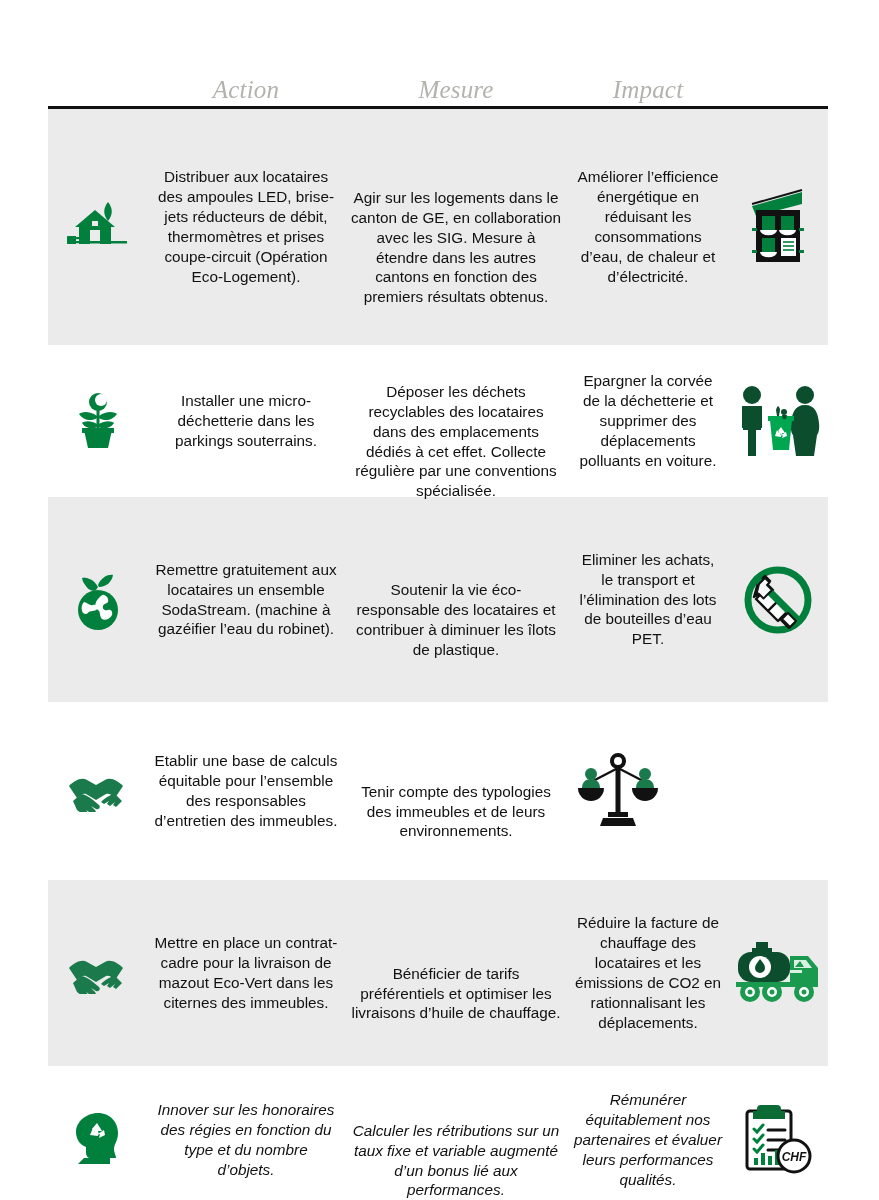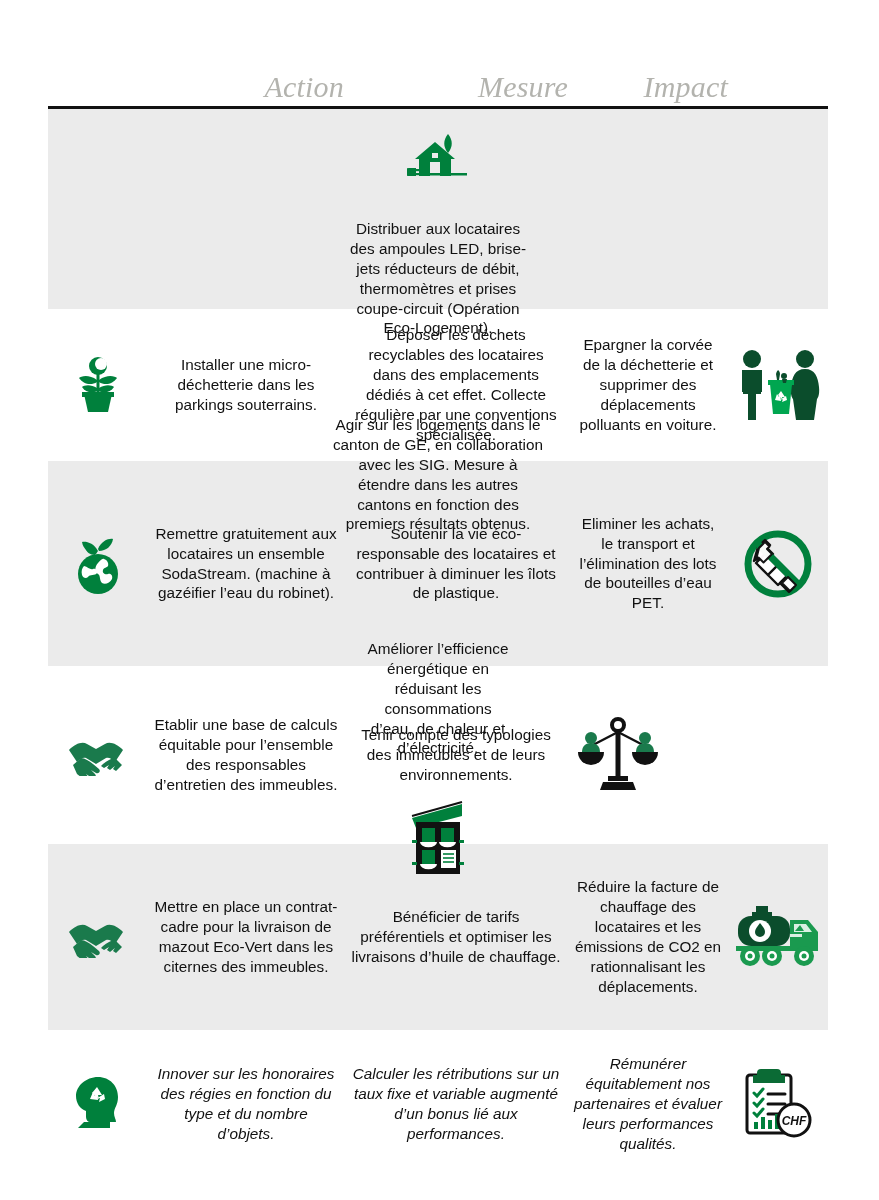--- a/index.html
+++ b/index.html
@@ -25,30 +25,30 @@
 
   
   .thead {
     display: flex;
     align-items: flex-end;
     height: 44px;
   }
   .th {
     font-family: "Liberation Serif", "DejaVu Serif", serif;
     font-style: italic;
-    font-size: 30px;
+    font-size: 25px;
     color: #b3b3ae;
-    text-align: right;
+    text-align: center;
     line-height: 1;
     padding-bottom: 4px;
     letter-spacing: .2px;
   }
   .col-icon-l { width: 100px; flex: 0 0 100px; }
   .col-action { width: 196px; flex: 0 0 196px; }
-  .col-mesure { width: 224px; flex: 0 0 224px; }
+  .col-mesure { width: 224px; flex: 0 0 224px; margin-top: 41px; }
   .col-impact { width: 160px; flex: 0 0 160px; }
   .col-icon-r { width: 100px; flex: 0 0 100px; }
 
   .hrule {
     height: 3px;
     background: #111111;
     width: 100%;
   }
 
   
@@ -69,21 +69,21 @@
     hyphens: manual;
   }
   .icon-cell {
     display: flex;
     align-items: center;
     justify-content: center;
     padding: 6px 0;
   }
   .icon-cell svg { display: block; }
 
-  .r1 { height: 200px; flex-direction: column; }
+  .r1 { height: 236px; }
   .r2 { height: 152px; }
   .r3 { height: 205px; }
   .r4 { height: 178px; }
   .r5 { height: 186px; }
   .r6 { height: 148px; font-style: italic; }
 </style>
 </head>
 <body>
 
 <div class="page">

